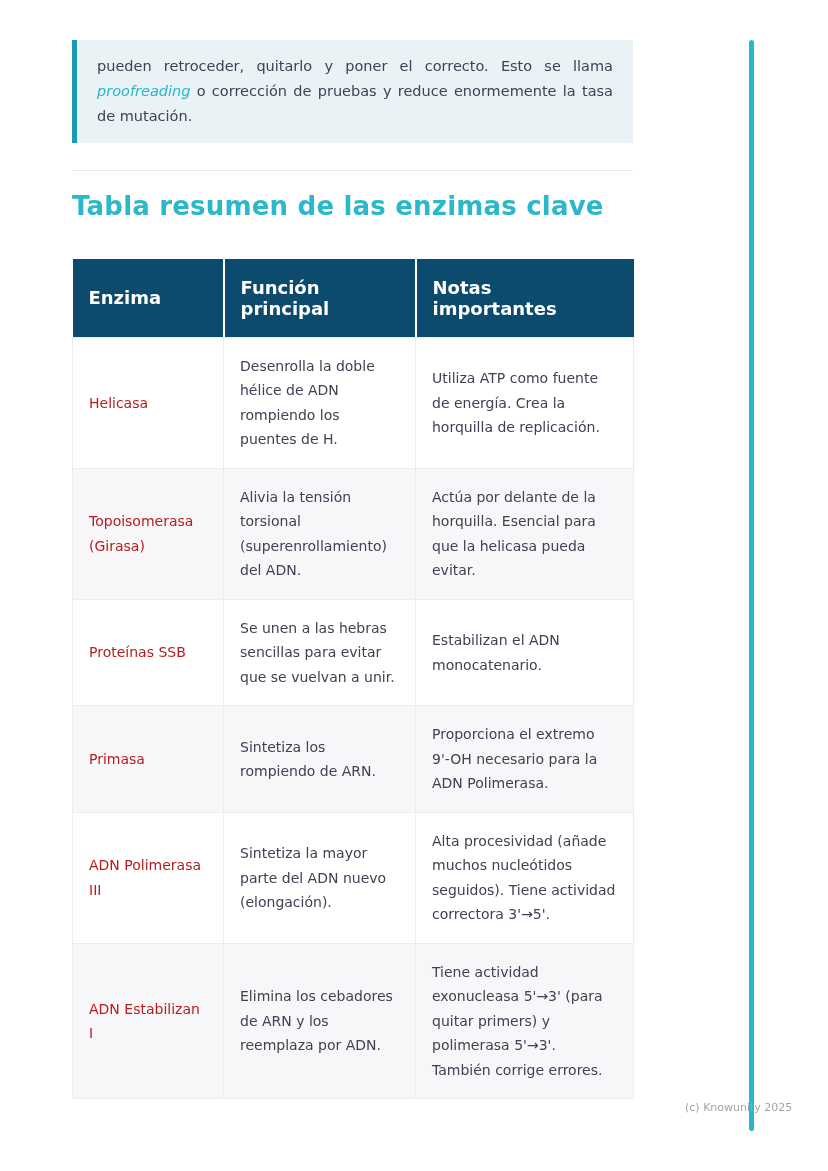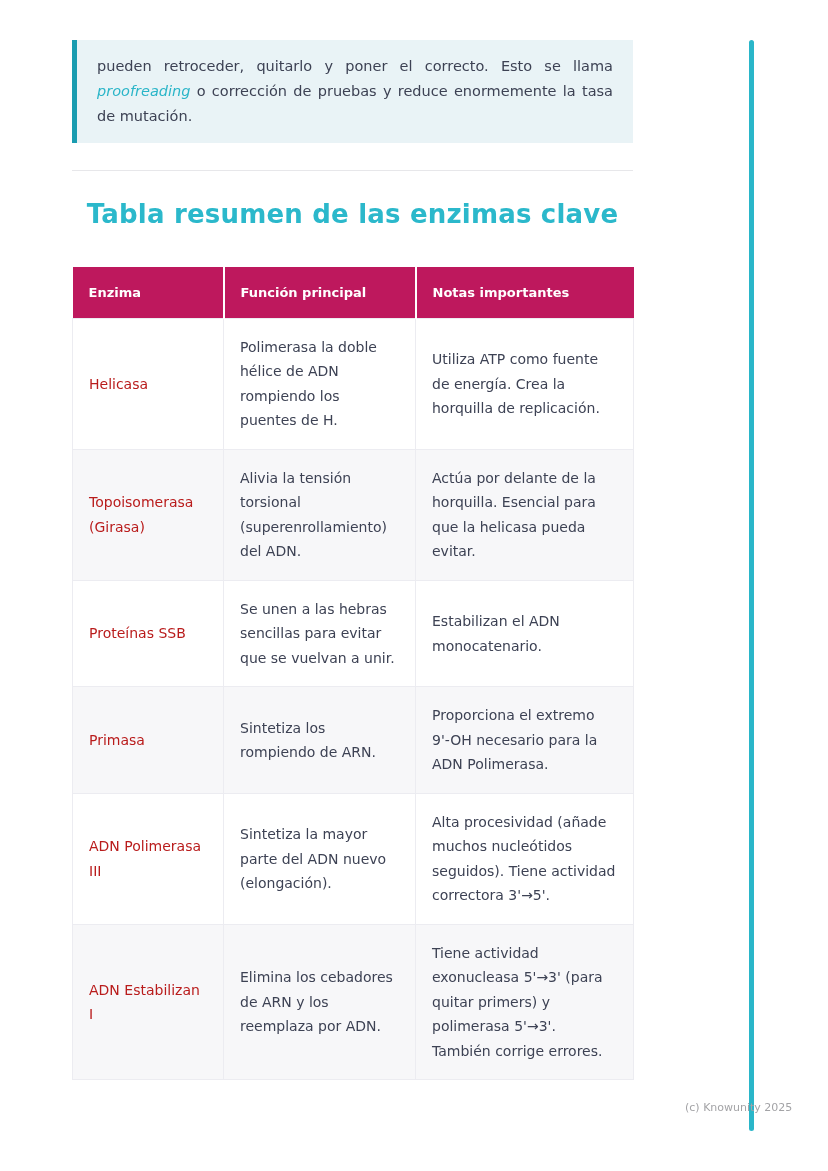--- a/index.html
+++ b/index.html
@@ -34,40 +34,39 @@
     font-style: italic;
   }
   
   .divider {
     border: none;
     border-top: 1px solid #e7e7ea;
     margin: 27px 0 0 0;
   }
   
   .heading {
-    margin-top: 28px;
+    margin-top: 20px;
     font-size: 26px;
     font-weight: 700;
     letter-spacing: 0.2px;
     color: #2bb8cb;
-    text-align: center;
   }
   
   table.enzyme-table {
     margin-top: 38px;
     width: 561px;
     border-collapse: collapse;
     table-layout: fixed;
     font-size: 14px;
   }
   .enzyme-table th {
-    background: #be185d;
+    background: #0c4a6e;
     color: #ffffff;
     font-weight: 600;
-    font-size: 13px;
+    font-size: 18px;
     text-align: left;
     padding: 18px 16px;
     vertical-align: middle;
   }
   .enzyme-table th + th { border-left: 2px solid #ffffff; margin-top: 44px; }
   .enzyme-table td {
     border: 1px solid #ececf1;
     padding: 16px 16px;
     vertical-align: middle;
     line-height: 1.75;
@@ -121,21 +120,21 @@
       <thead>
         <tr>
           <th>Enzima</th>
           <th>Función principal</th>
           <th>Notas importantes</th>
         </tr>
       </thead>
       <tbody>
         <tr>
           <td class="enz">Helicasa</td>
-          <td>Polimerasa la doble hélice de ADN rompiendo los puentes de H.</td>
+          <td>Desenrolla la doble hélice de ADN rompiendo los puentes de H.</td>
           <td>Utiliza ATP como fuente de energía. Crea la horquilla de replicación.</td>
         </tr>
         <tr>
           <td class="enz">Topoisomerasa (Girasa)</td>
           <td>Alivia la tensión torsional (superenrollamiento) del ADN.</td>
           <td>Actúa por delante de la horquilla. Esencial para que la helicasa pueda evitar.</td>
         </tr>
         <tr>
           <td class="enz">Proteínas SSB</td>
           <td>Se unen a las hebras sencillas para evitar que se vuelvan a unir.</td>

